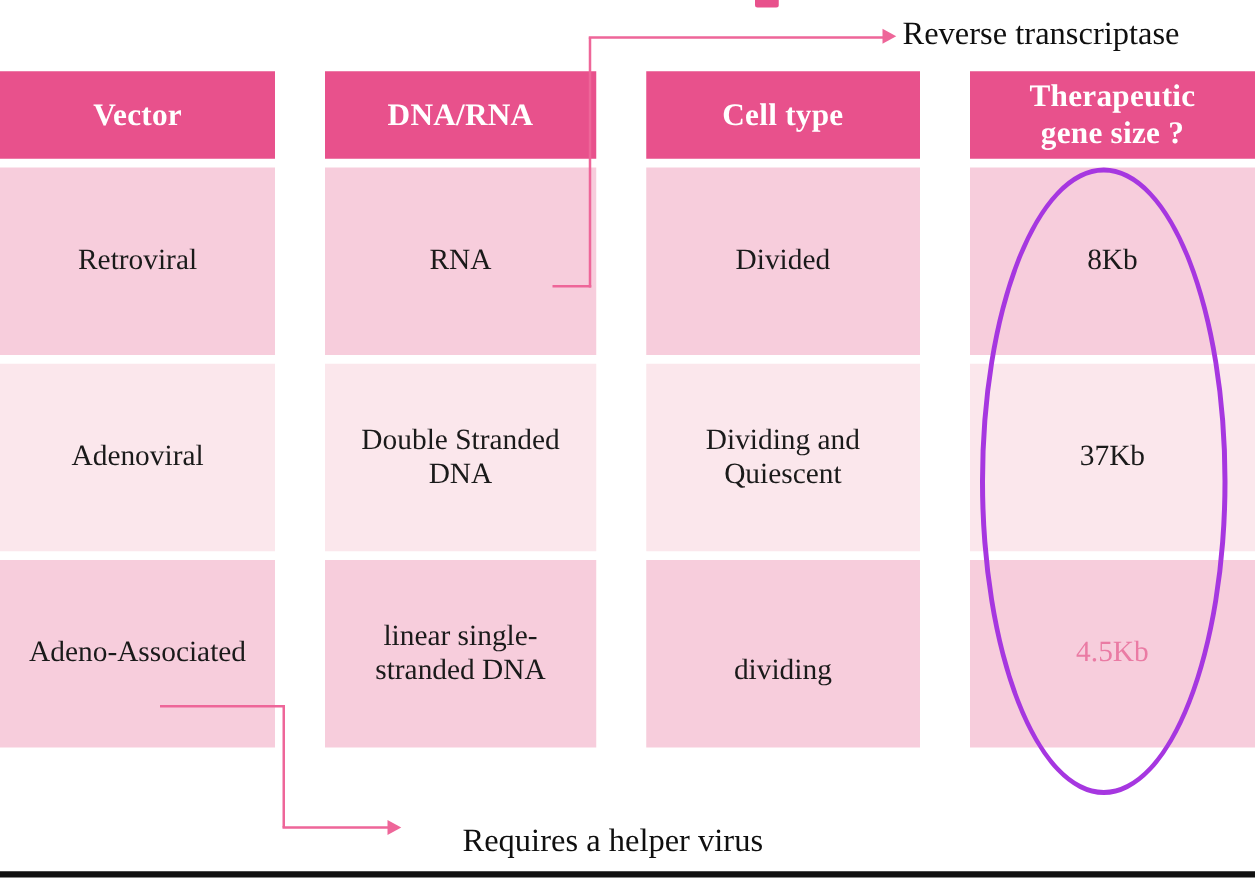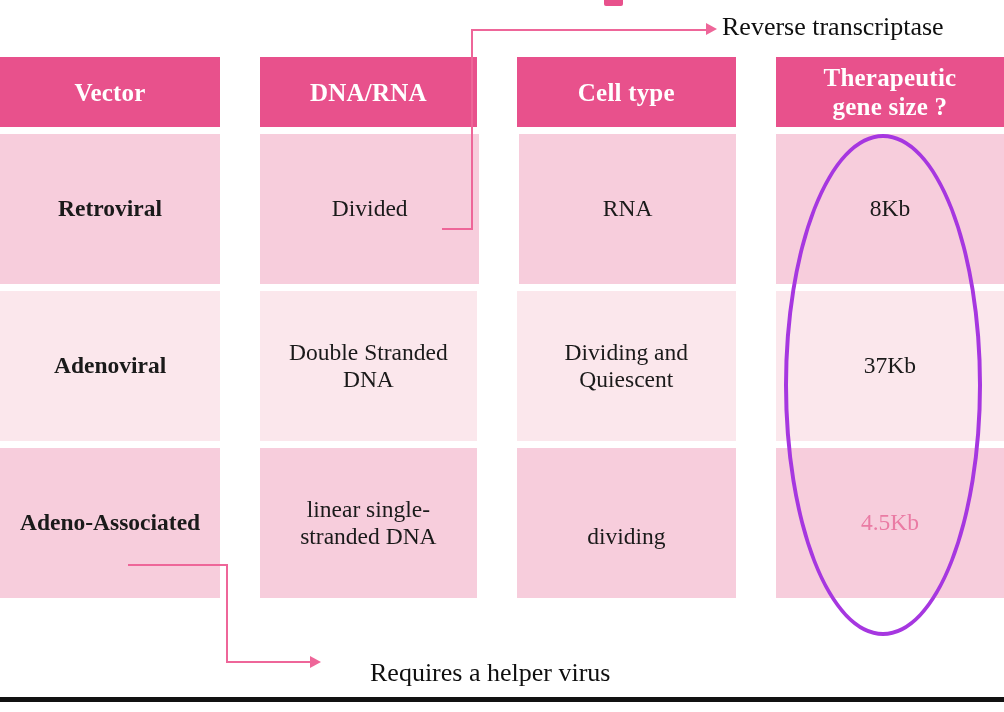--- a/index.html
+++ b/index.html
@@ -48,21 +48,21 @@
   }
   .cell {
     box-sizing: border-box;
     display: flex;
     align-items: center;
     justify-content: center;
     text-align: center;
     padding: 2px 8px;
     line-height: 1.16;
   }
-  .col0 { width: 247px; font-weight: bold; }
+  .col0 { width: 247px; }
   .col1 { width: 243px; margin-left: 4px; }
   .col2 { width: 246px; margin-left: 4px; }
   .col3 { width: 256px; margin-left: 4px; }
 
   
   .row-header { height: 70px; }
   .row-header .cell {
     background: #e8518c;
     color: #ffffff;
     font-weight: bold;
@@ -172,25 +172,25 @@
         </span>
       </div>
     </div>
 
     <div class="row-gap"></div>
 
     <div class="row row-body shade-a">
       <div class="cell col0">
         <span>Retroviral</span>
       </div>
+      <div class="cell col1">
+        <span>RNA</span>
+      </div>
       <div class="cell col2">
         <span>Divided</span>
-      </div>
-      <div class="cell col1">
-        <span>RNA</span>
       </div>
       <div class="cell col3">
         <span>8Kb</span>
       </div>
     </div>
 
     <div class="row-gap"></div>
 
     <div class="row row-body shade-b">
       <div class="cell col0">

